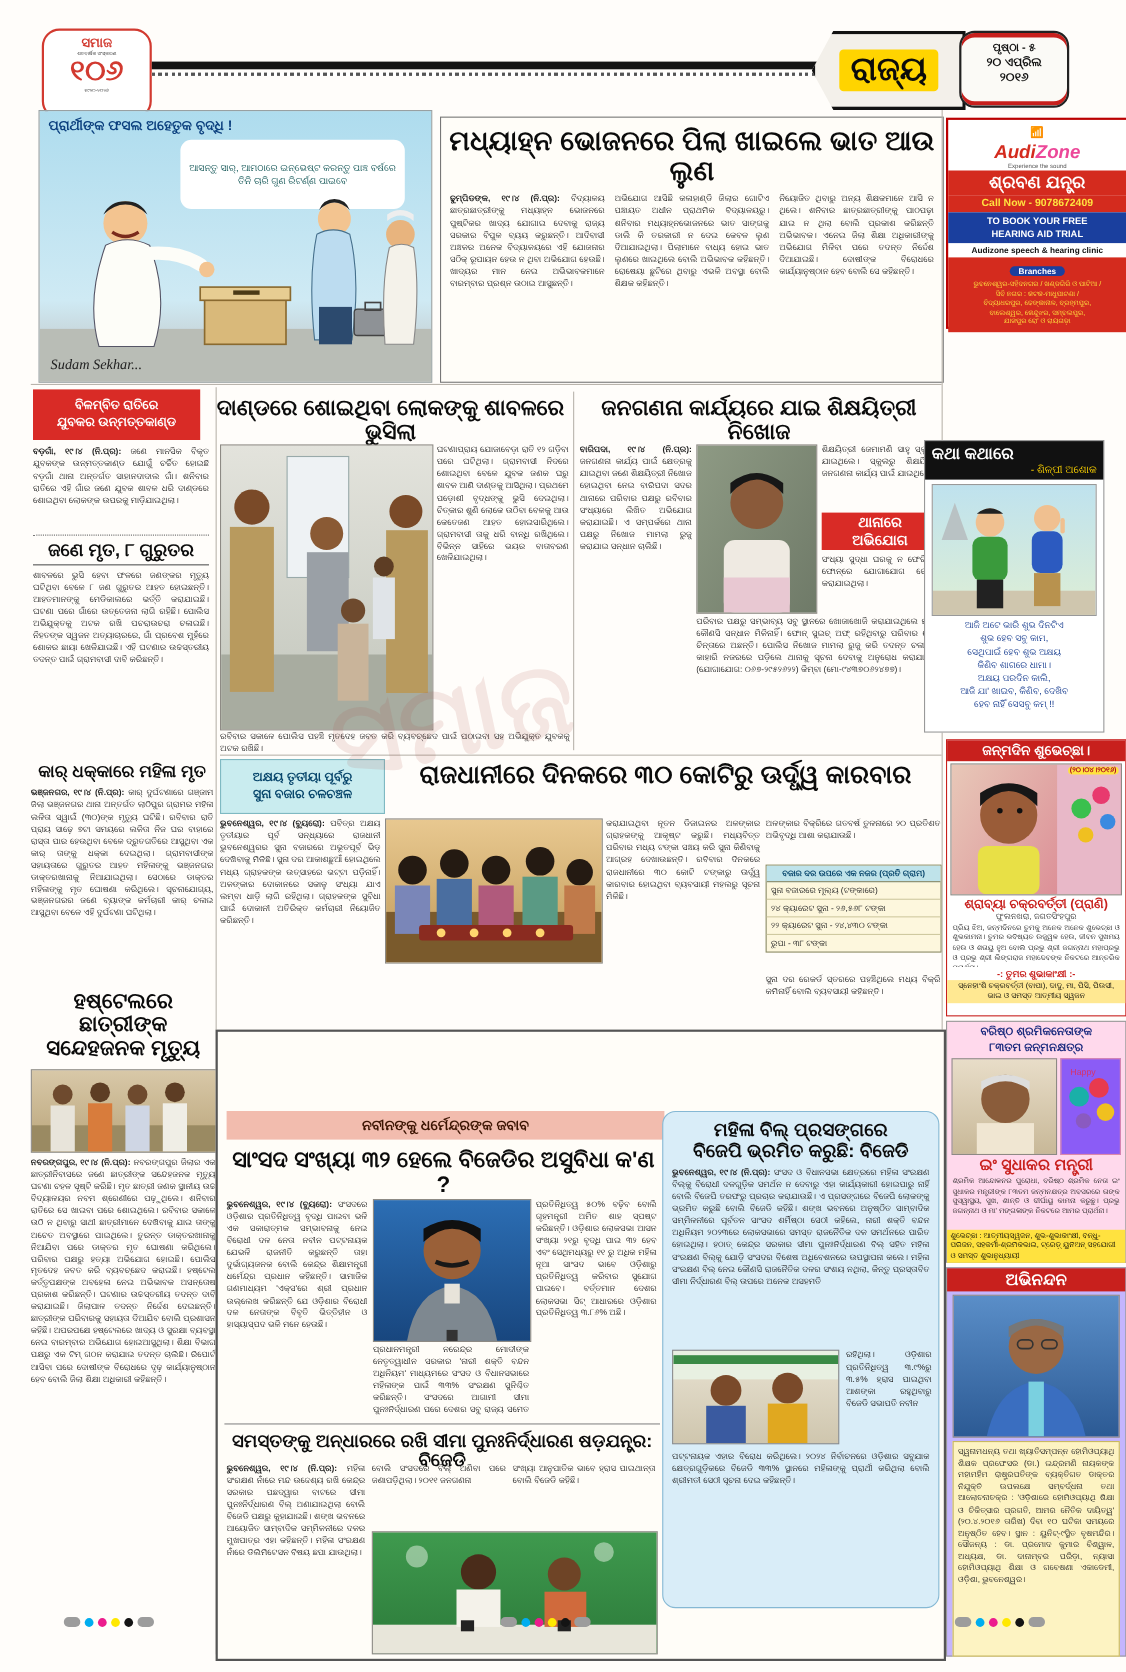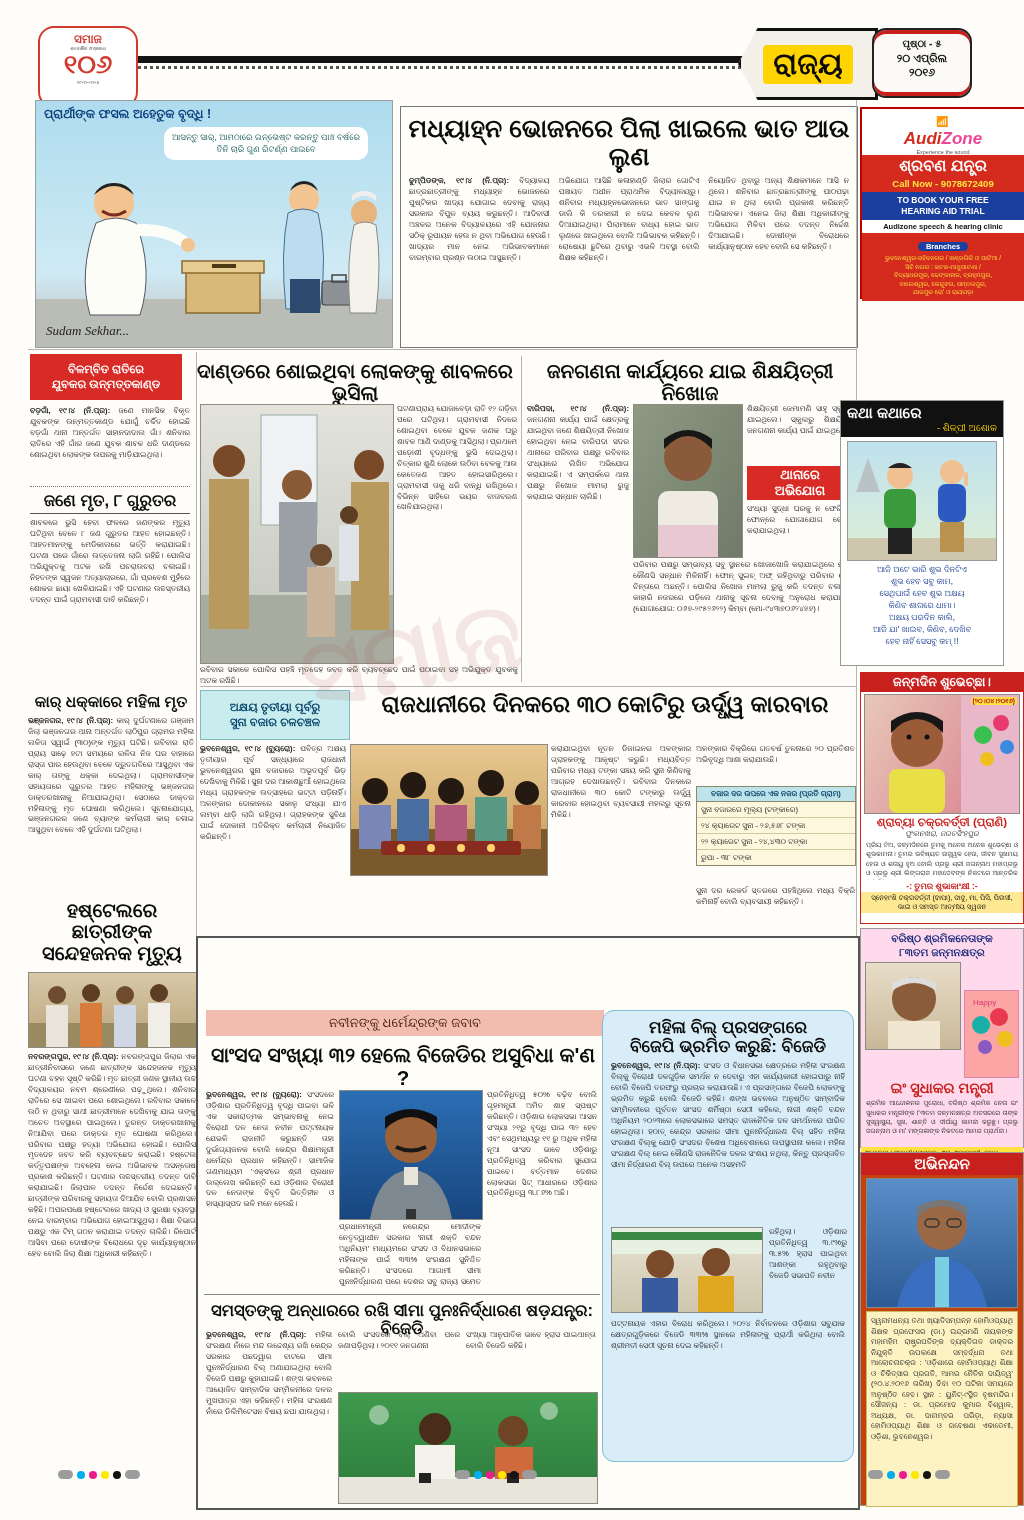--- a/index.html
+++ b/index.html
@@ -49,21 +49,21 @@
   <div class="abs" style="left:872px;top:28px;width:96px;height:66px;background:#fbfaf6;border:2px solid #222;border-radius:14px;
               box-shadow:0 -4px 0 #c8201d inset, 0 4px 0 #c8201d inset;text-align:center;">
     <div style="font-size:10px;font-weight:bold;color:#111;margin-top:8px;">ପୃଷ୍ଠା - ୫</div>
     <div class="pre" style="font-size:11px;font-weight:bold;color:#111;line-height:1.25;margin-top:2px;">୨୦ ଏପ୍ରିଲ
 ୨୦୧୬</div>
   </div>
 
   <div class="abs" style="left:35px;top:100px;width:356px;height:246px;background:linear-gradient(#aedcee,#cfeaf4 70%,#c2c8c9 92%);border:1px solid #98a0a2;">
     <div style="position:absolute;left:8px;top:6px;color:#0b3f7e;font-weight:bold;font-size:12.5px;">ପ୍ରାର୍ଥୀଙ୍କ ଫସଲ ଅହେତୁକ ବୃଦ୍ଧି !</div>
     <div style="position:absolute;left:128px;top:26px;width:190px;background:#fff;border-radius:10px;
-                padding:5px 7px;font-size:8.6px;color:#155;text-align:center;line-height:1.35;">ଆସନ୍ତୁ ସାର୍, ଆମଠାରେ ଇନ୍‌ଭେଷ୍ଟ କରନ୍ତୁ ପାଞ୍ଚ ବର୍ଷରେ ତିନି ଚାରି ଗୁଣ ରିଟର୍ଣ୍ଣ ପାଇବେ</div>
+                padding:20px 7px;font-size:8.6px;color:#155;text-align:center;line-height:1.35;">ଆସନ୍ତୁ ସାର୍, ଆମଠାରେ ଇନ୍‌ଭେଷ୍ଟ କରନ୍ତୁ ପାଞ୍ଚ ବର୍ଷରେ ତିନି ଚାରି ଗୁଣ ରିଟର୍ଣ୍ଣ ପାଇବେ</div>
     <svg class="abs" style="left:0;top:60px;" width="356" height="186" viewBox="0 0 356 186">
       <rect x="0" y="138" width="356" height="48" fill="#b9bdb6"></rect>
 
       <circle cx="78" cy="42" r="20" fill="#f3c490"></circle>
       <path d="M58 34 q20 -18 40 0 q-6 -12 -20 -12 q-14 0 -20 12" fill="#222"></path>
       <path d="M66 50 q12 8 24 0" stroke="#7a2b1c" stroke-width="3" fill="none"></path>
       <path d="M60 62 q-18 50 -6 92 l50 0 q14 -44 -4 -92 q-20 -10 -40 0" fill="#fdfdf8" stroke="#556" stroke-width="1"></path>
       <path d="M95 70 q30 -4 52 10" stroke="#fdfdf8" stroke-width="12" fill="none" stroke-linecap="round"></path>
       <circle cx="152" cy="84" r="7" fill="#f3c490"></circle>
 
@@ -220,21 +220,21 @@
     <div class="tr">୨୨ କ୍ୟାରେଟ ସୁନା - ୨୪,୪୩୦ ଟଙ୍କା</div>
     <div class="tr" style="border-bottom:none;">ରୁପା - ୩୮ ଟଙ୍କା</div>
   </div>
   <div class="abs txt" style="left:696px;top:886px;width:159px;height:46px;">ସୁନା ଦର ରେକର୍ଡ ସ୍ତରରେ ପହଞ୍ଚିଥିଲେ ମଧ୍ୟ ବିକ୍ରି କମିନାହିଁ ବୋଲି ବ୍ୟବସାୟୀ କହିଛନ୍ତି।</div>
 
   <div class="abs wm" style="left:300px;top:600px;font-size:96px;">ସମାଜ</div>
 
   <div class="abs" style="left:196px;top:936px;width:660px;height:570px;border:2px solid #555;background:#fffdf8;"></div>
 
   <div class="abs" style="left:206px;top:1010px;width:398px;height:26px;background:#f2bcae;display:flex;align-items:center;justify-content:center;">
-    <span style="font-weight:normal;font-size:13px;color:#3c1402;">ନବୀନଙ୍କୁ ଧର୍ମେନ୍ଦ୍ରଙ୍କ ଜବାବ</span>
+    <span style="font-weight:bold;font-size:13px;color:#3c1402;">ନବୀନଙ୍କୁ ଧର୍ମେନ୍ଦ୍ରଙ୍କ ଜବାବ</span>
   </div>
   <div class="abs hd ctr" style="left:204px;top:1044px;width:398px;font-size:20.5px;">ସାଂସଦ ସଂଖ୍ୟା ୩୨ ହେଲେ ବିଜେଡିର ଅସୁବିଧା କ'ଣ ?</div>
 
   <div class="abs txt" style="left:206px;top:1090px;width:128px;height:200px;">
     <span class="byline">ଭୁବନେଶ୍ୱର, ୧୯।୪ (ବ୍ୟୁରୋ):</span>
     <span>ସଂସଦରେ ଓଡ଼ିଶାର ପ୍ରତିନିଧିତ୍ୱ ବୃଦ୍ଧି ପାଇବା ଭଳି ଏକ ସକାରାତ୍ମକ ସମ୍ଭାବନାକୁ ନେଇ ବିରୋଧୀ ଦଳ ନେତା ନବୀନ ପଟ୍ଟନାୟକ ଯେଭଳି ରାଜନୀତି କରୁଛନ୍ତି ତାହା ଦୁର୍ଭାଗ୍ୟଜନକ ବୋଲି କେନ୍ଦ୍ର ଶିକ୍ଷାମନ୍ତ୍ରୀ ଧର୍ମେନ୍ଦ୍ର ପ୍ରଧାନ କହିଛନ୍ତି। ସାମାଜିକ ଗଣମାଧ୍ୟମ 'ଏକ୍ସ'ରେ ଶ୍ରୀ ପ୍ରଧାନ ଉଲ୍ଲେଖ କରିଛନ୍ତି ଯେ ଓଡ଼ିଶାର ବିରୋଧୀ ଦଳ ନେତାଙ୍କ ବିବୃତି ଭିତ୍ତିହୀନ ଓ ହାସ୍ୟାସ୍ପଦ ଭଳି ମନେ ହେଉଛି।</span>
   </div>
   <div class="abs photo" style="left:339px;top:1090px;width:142px;height:128px;background:linear-gradient(#2c6eb4,#18467e);">
     <svg width="142" height="128">
       <circle cx="71" cy="46" r="26" fill="#9a6038"></circle>
@@ -354,53 +354,53 @@
           <circle cx="122" cy="64" r="7" fill="#f0c020"></circle>
         <circle cx="52" cy="46" r="26" fill="#9a5c38"></circle>
         <path d="M26 38 q26 -28 52 0 l0 -12 q-26 -18 -52 0 z" fill="#171717"></path>
         <rect x="24" y="74" width="56" height="44" rx="8" fill="#e8e046"></rect>
         <circle cx="44" cy="42" r="2.5" fill="#111"></circle>
           <circle cx="62" cy="42" r="2.5" fill="#111"></circle>
       </svg>
       <span style="position:absolute;right:2px;top:2px;background:#ffe23f;color:#a02;font-size:6.5px;font-weight:bold;border-radius:4px;padding:0 2px;">(୨୦।୦୪।୨୦୧୬)</span>
     </div>
     <div class="ctr" style="color:#c8201d;font-weight:bold;font-size:11.5px;">ଶ୍ରାବ୍ୟା ଚକ୍ରବର୍ତ୍ତୀ (ପ୍ରାଣି)</div>
-    <div class="ctr" style="font-size:7.5px;color:#333;font-style:italic;">ଫୁଲନଖରା, ଜଗତସିଂହପୁର</div>
+    <div class="ctr" style="font-size:7.5px;color:#333;">ଫୁଲନଖରା, ଜଗତସିଂହପୁର</div>
     <div class="txt" style="margin:1px 5px;height:40px;font-size:6.6px;">ପ୍ରିୟ ଝିଅ, ଜନ୍ମଦିନରେ ତୁମକୁ ଅନେକ ଅନେକ ଶୁଭେଚ୍ଛା ଓ ଶୁଭକାମନା। ତୁମର ଭବିଷ୍ୟତ ଉଜ୍ଜ୍ୱଳ ହେଉ, ଜୀବନ ସୁଖମୟ ହେଉ ଓ ଶତାୟୁ ହୁଅ ବୋଲି ପ୍ରଭୁ ଶ୍ରୀ ଜଗନ୍ନାଥ ମହାପ୍ରଭୁ ଓ ପ୍ରଭୁ ଶ୍ରୀ ଲିଙ୍ଗରାଜ ମହାଦେବଙ୍କ ନିକଟରେ ଆନ୍ତରିକ ପ୍ରାର୍ଥନା।</div>
     <div class="ctr" style="color:#c8201d;font-weight:bold;font-size:8.5px;">-: ତୁମର ଶୁଭାକାଂକ୍ଷୀ :-</div>
     <div style="background:#ffe892;font-size:7px;text-align:center;padding:1px 3px;line-height:1.35;">ସ୍ନେହାଂଶି ଚକ୍ରବର୍ତ୍ତୀ (ବାପା), ଦାଦୁ, ମା, ପିସି, ପିଉସୀ, ଭାଇ ଓ ସମସ୍ତ ଆତ୍ମୀୟ ସ୍ୱଜନ</div>
   </div>
 
   <div class="abs rail-ad" style="left:860px;top:928px;width:162px;height:218px;background:#ffd9ec;">
     <div class="pre ctr" style="color:#1a2a7e;font-weight:bold;font-size:10.5px;line-height:1.3;padding-top:3px;">ବରିଷ୍ଠ ଶ୍ରମିକନେତାଙ୍କ
 ୮୩ତମ ଜନ୍ମନକ୍ଷତ୍ର</div>
     <div style="display:flex;gap:3px;margin:3px 4px 2px;">
       <div class="photo" style="width:96px;height:86px;background:linear-gradient(#e8ddc8,#c8b898);">
         <svg width="96" height="86">
           <circle cx="48" cy="36" r="22" fill="#8a5c3a"></circle>
           <path d="M26 28 q22 -16 44 0 l0 -8 q-22 -12 -44 0 z" fill="#ddd"></path>
           <rect x="22" y="58" width="52" height="28" fill="#f0e6d2"></rect>
         </svg>
       </div>
-      <div class="photo" style="width:54px;height:86px;background:#fca5a5;border:1px solid #d8a;margin-top:28px;">
+      <div class="photo" style="width:54px;height:86px;background:#8b5cf6;border:1px solid #d8a;">
         <svg width="54" height="86">
           <circle cx="16" cy="34" r="9" fill="#1ab0a8"></circle>
             <circle cx="34" cy="26" r="9" fill="#e83a4e"></circle>
           <circle cx="40" cy="48" r="8" fill="#f0c020"></circle>
             <circle cx="20" cy="56" r="7" fill="#8a5ac0"></circle>
           <text x="8" y="14" font-size="8" fill="#d6336c">Happy</text>
         </svg>
       </div>
     </div>
     <div class="ctr" style="color:#c8201d;font-weight:bold;font-size:14.5px;">ଇଂ ସୁଧାକର ମନ୍ତ୍ରୀ</div>
     <div class="txt" style="margin:1px 5px;height:48px;font-size:6.6px;">ଶ୍ରମିକ ଆନ୍ଦୋଳନର ପୁରୋଧା, ବରିଷ୍ଠ ଶ୍ରମିକ ନେତା ଇଂ ସୁଧାକର ମନ୍ତ୍ରୀଙ୍କ ୮୩ତମ ଜନ୍ମନକ୍ଷତ୍ର ଅବସରରେ ତାଙ୍କ ସୁସ୍ୱାସ୍ଥ୍ୟ, ସୁଖ, ଶାନ୍ତି ଓ ଦୀର୍ଘାୟୁ କାମନା କରୁଛୁ। ପ୍ରଭୁ ଜଗନ୍ନାଥ ଓ ମା' ମଙ୍ଗଳାଙ୍କ ନିକଟରେ ଆମର ପ୍ରାର୍ଥନା।</div>
     <div style="background:#ffe23f;font-size:6.8px;padding:1px 3px;line-height:1.35;">ଶୁଭେଚ୍ଛା : ଆତ୍ମୀୟସ୍ୱଜନ, ଶୁଭ-ଶୁଭାକାଂକ୍ଷୀ, ବନ୍ଧୁ-ପରିଜନ, ସହକର୍ମୀ-ଶ୍ରମିକଭାଇ, ଟ୍ରେଡ଼୍ ୟୁନିଅନ୍ ସହଯୋଗୀ ଓ ସମସ୍ତ ଶୁଭାନୁଧ୍ୟାୟୀ</div>
   </div>
 
-  <div class="abs rail-ad" style="left:860px;top:1152px;width:162px;height:352px;background:#c2410c;">
+  <div class="abs rail-ad" style="left:860px;top:1152px;width:162px;height:352px;background:#c4b5fd;">
     <div style="background:#c8201d;color:#fff;font-weight:bold;font-size:15px;text-align:center;padding:2px 0;">ଅଭିନନ୍ଦନ</div>
     <div class="photo" style="width:150px;height:128px;margin:3px auto;background:linear-gradient(#5a8ec8,#2c5a94);">
       <svg width="150" height="128">
         <circle cx="75" cy="46" r="25" fill="#9a6844"></circle>
         <path d="M50 38 q25 -22 50 0 l0 -10 q-25 -14 -50 0 z" fill="#777"></path>
         <rect x="58" y="40" width="14" height="8" rx="4" fill="none" stroke="#333" stroke-width="1.5"></rect>
         <rect x="80" y="40" width="14" height="8" rx="4" fill="none" stroke="#333" stroke-width="1.5"></rect>
         <path d="M30 128 q10 -46 45 -50 q35 4 45 50 z" fill="#3a6ec0"></path>
         <rect x="68" y="78" width="14" height="50" fill="#7ad0e0"></rect>
       </svg>

